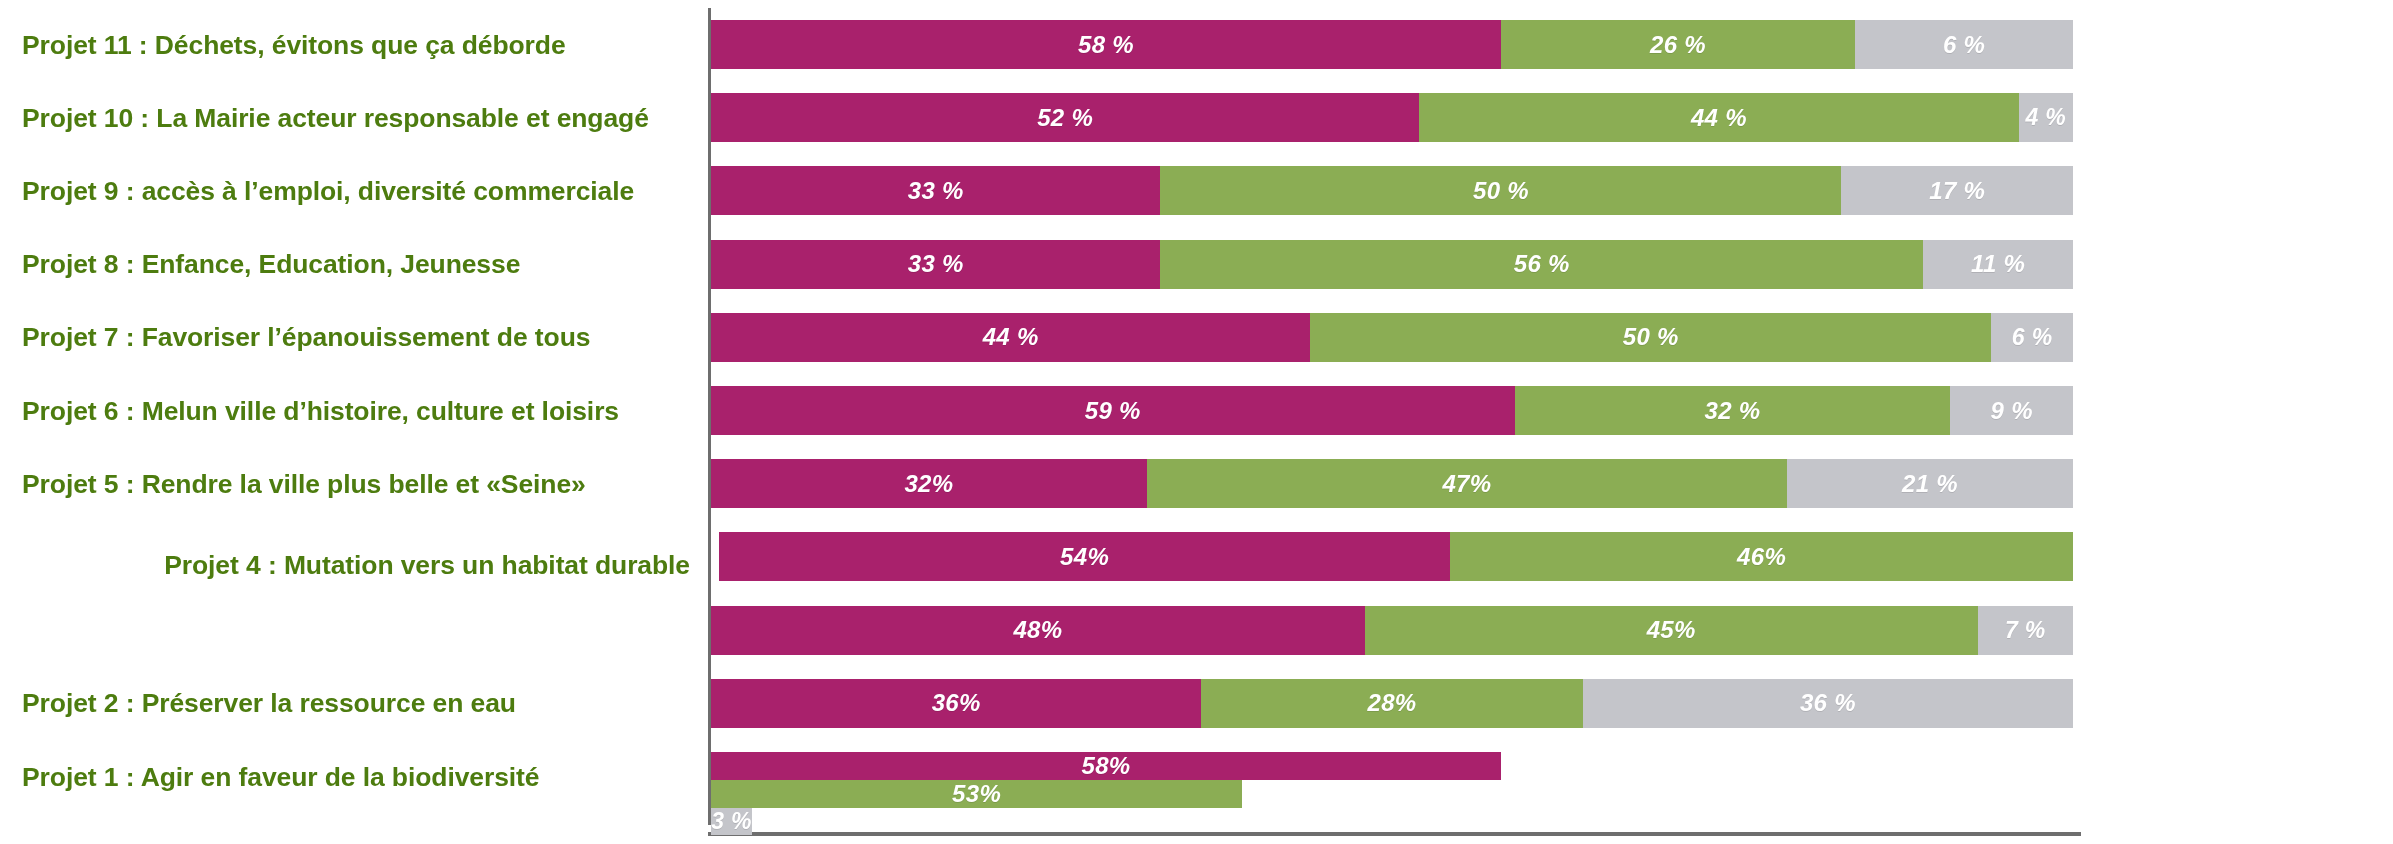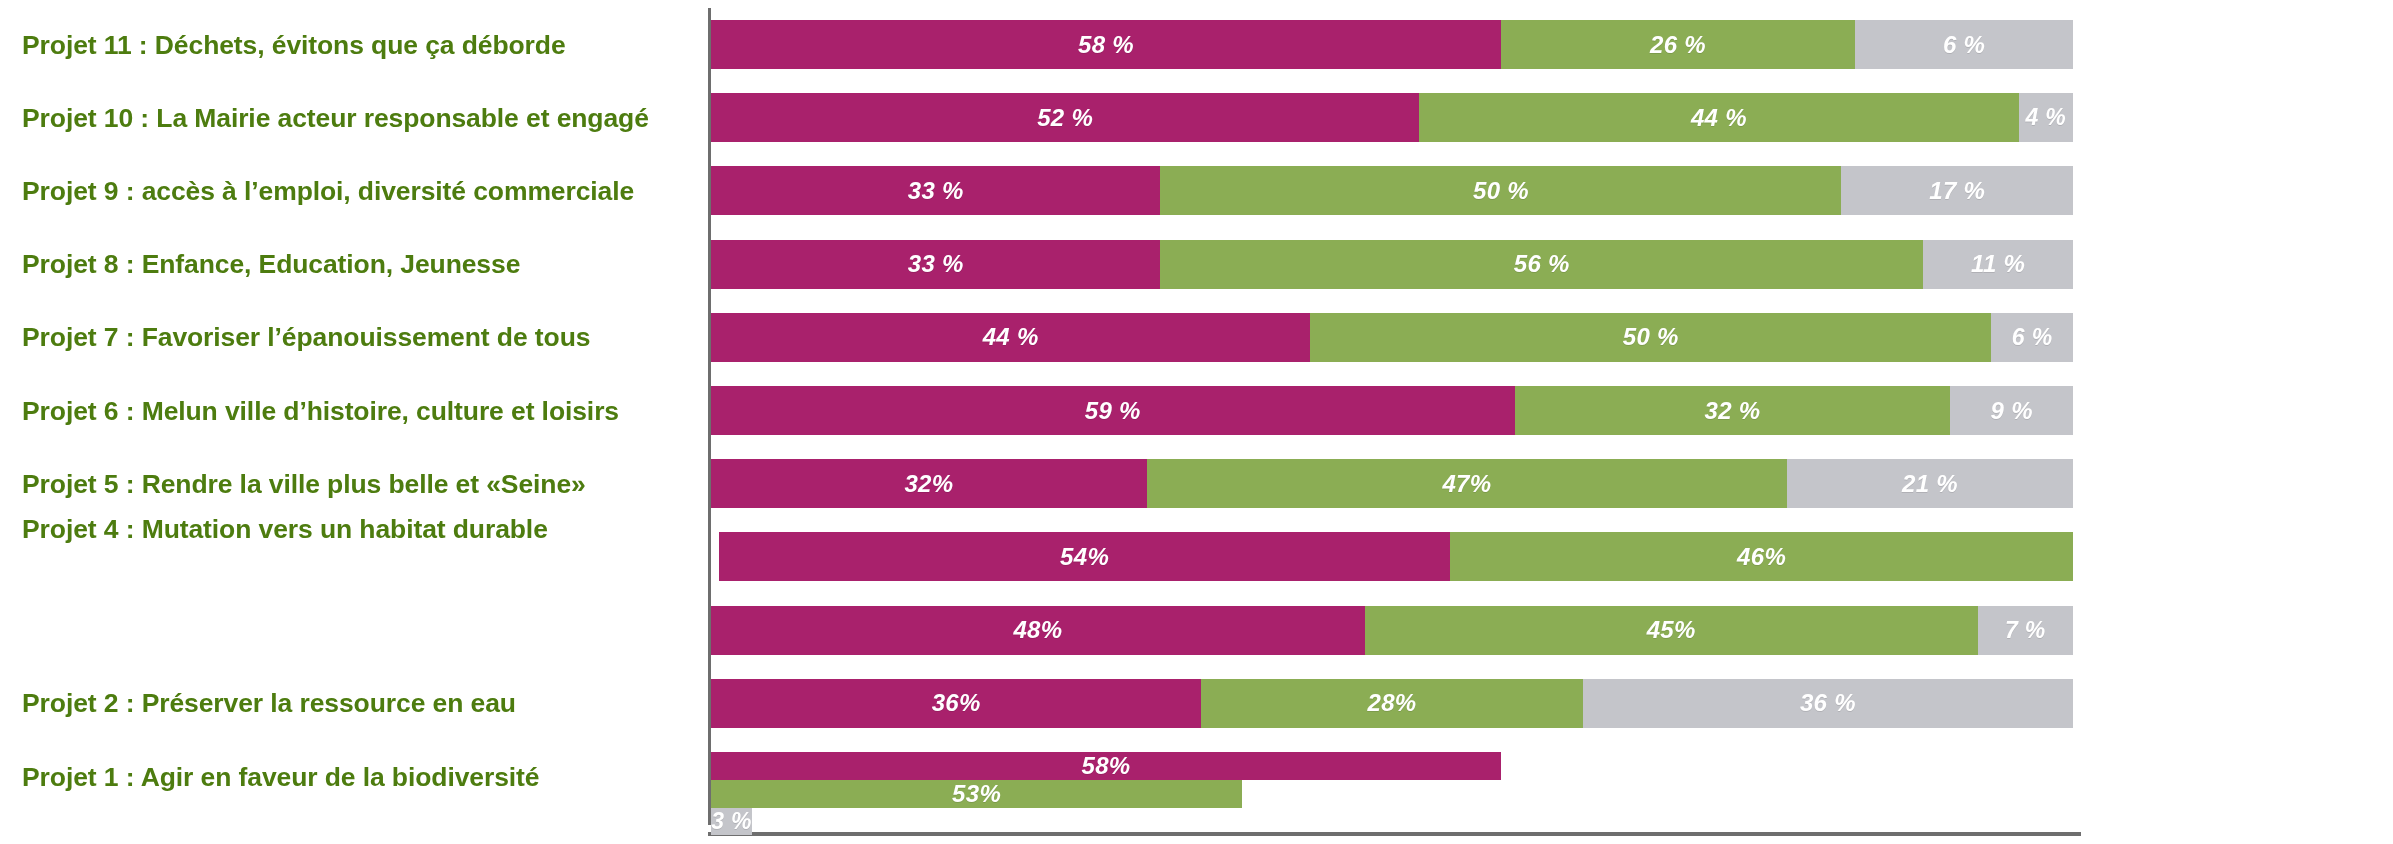--- a/index.html
+++ b/index.html
@@ -153,21 +153,21 @@
 <div id="root">
 
   <div class="cat-labels">
       <div class="cat-label" style="top: 26.5px;">Projet 11 : Déchets, évitons que ça déborde</div>
       <div class="cat-label" style="top: 99.7px;">Projet 10 : La Mairie acteur responsable et engagé</div>
       <div class="cat-label" style="top: 172.9px;">Projet 9 : accès à l’emploi, diversité commerciale</div>
       <div class="cat-label" style="top: 246.1px;">Projet 8 : Enfance, Education, Jeunesse</div>
       <div class="cat-label" style="top: 319.3px;">Projet 7 : Favoriser l’épanouissement de tous</div>
       <div class="cat-label" style="top: 392.5px;">Projet 6 : Melun ville d’histoire, culture et loisirs</div>
       <div class="cat-label" style="top: 465.7px;">Projet 5 : Rendre la ville plus belle et «Seine»</div>
-      <div class="cat-label" style="top: 511px;">Projet 4 : Mutation vers un habitat durable</div>
+      <div class="cat-label" style="top: 547px; text-align: right;">Projet 4 : Mutation vers un habitat durable</div>
       <div class="cat-label" style="top: 685.3px;">Projet 2 : Préserver la ressource en eau</div>
       <div class="cat-label" style="top: 758.5px;">Projet 1 : Agir en faveur de la biodiversité</div>
     </div>
 
   <div class="plot">
     <div class="axis-left"></div>
     <div class="axis-bottom"></div>
     <div id="bars">
         <div class="bar-row" style="top: 12px;">
           <div class="seg seg-done" style="width: 58%;">

